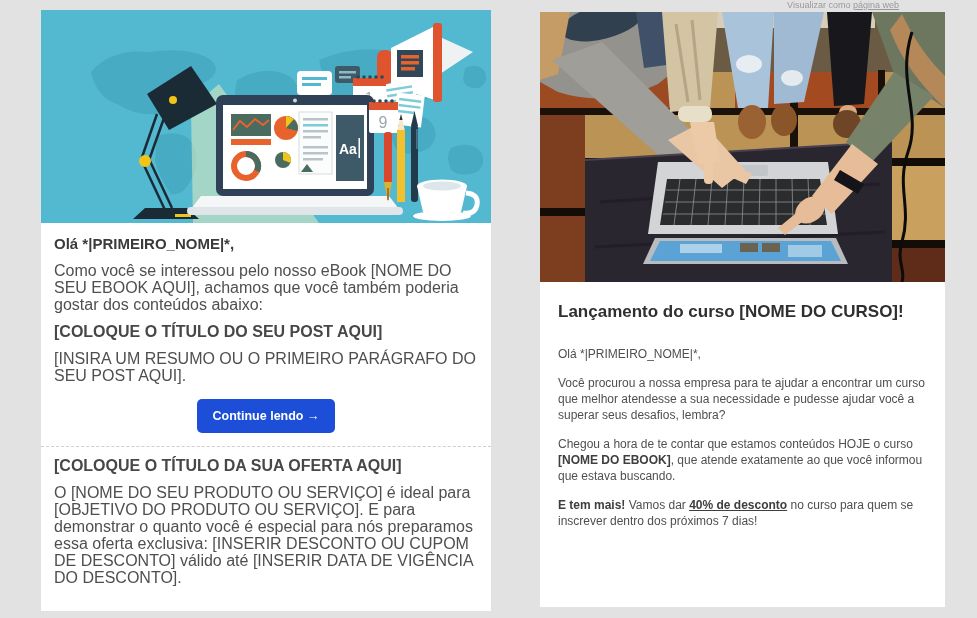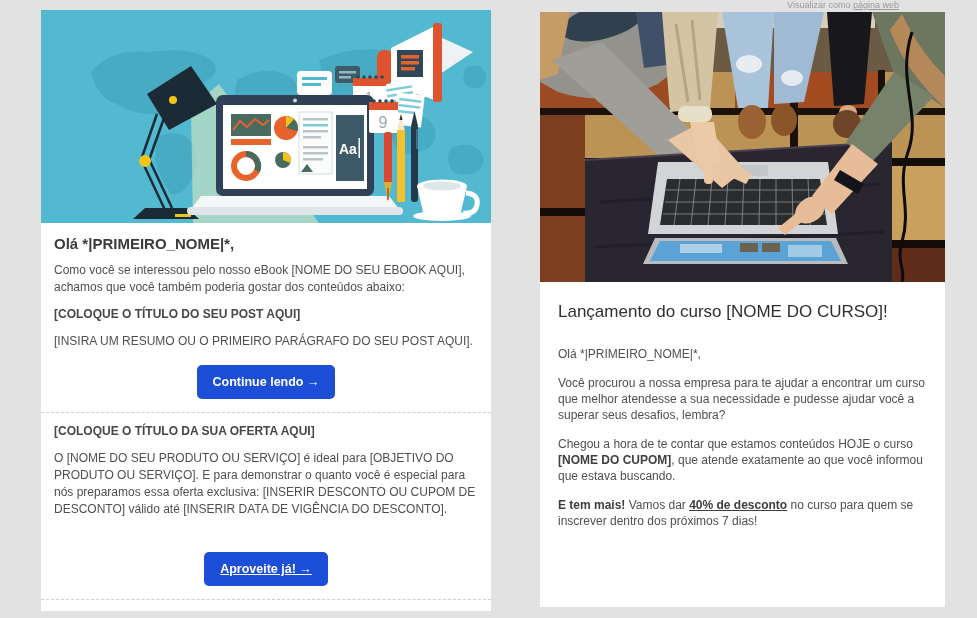--- a/index.html
+++ b/index.html
@@ -7,41 +7,41 @@
     width:977px;height:618px;position:relative;overflow:hidden;
     background:#e2e2e2;
     font-family:"Liberation Sans","DejaVu Sans",sans-serif;
   }
   .card{position:absolute;background:#ffffff;}
   
   #left-card{left:41px;top:10px;width:450px;height:601px;overflow:hidden;}
   .illu{width:450px;height:213px;display:block;}
   .left-body{padding:6px 13px 0;}
   .left-body h2{font-size:15px;color:#3b3b3b;margin:6px 0 0;font-weight:bold;}
-  .left-body p{font-size:12px;line-height:17px;color:#4f4f4f;margin:10px 0 0;}
+  .left-body p{font-size:16px;line-height:17px;color:#4f4f4f;margin:10px 0 0;}
   .left-body p.sec-title{font-weight:bold;color:#474747;}
   .btn-teal{
     display:table;margin:15px auto 0;background:#1d4ed8;color:#ffffff;
     font-weight:bold;font-size:12.5px;padding:10px 16px;border-radius:5px;
     text-decoration:none;cursor:pointer;
   }
   .btn-teal.offer{margin-top:34px;text-decoration:underline;}
   hr.dashed{border:none;border-top:1px dashed #cfcfcf;margin:13px -13px 0;}
   
   .view-web{
     position:absolute;left:540px;top:0;width:405px;height:12px;
     font-size:9px;color:#9a9a9a;text-align:right;padding-right:0;
     box-sizing:border-box;
   }
   .view-web .inner{padding-right:46px;}
   .view-web a{color:#9a9a9a;text-decoration:underline;cursor:pointer;}
   #right-card{left:540px;top:12px;width:405px;height:595px;overflow:hidden;}
   .photo{width:405px;height:270px;display:block;}
   .right-body{padding:0 18px;}
-  .right-body h1{font-size:17px;color:#2f2f2f;margin:20px 0 0;font-weight:normal;}
+  .right-body h1{font-size:17px;color:#2f2f2f;margin:20px 0 0;font-weight:bold;}
   .right-body p{font-size:12px;line-height:16px;color:#4f4f4f;margin:13px 0 0;}
   .right-body p.greet{margin-top:24px;}
   .right-body strong{color:#3e3e3e;}
   .u{text-decoration:underline;}
   .btn-pink{
     display:table;margin:18px auto 0;background:#f2105e;color:#ffffff;
     font-weight:bold;font-size:12.5px;padding:12px 22px;border-radius:22px;
     text-decoration:none;text-align:center;cursor:pointer;
   }
   svg text{font-family:"Liberation Sans","DejaVu Sans",sans-serif;}
@@ -311,17 +311,17 @@
       <polygon points="260,198 238,216 245,223 266,207" fill="#e6bd98"></polygon>
     </g>
 
     <path d="M372 20 C356 70 382 100 368 140 C356 175 372 195 362 230 C356 250 366 258 362 270" stroke="#0c0c0c" stroke-width="3" fill="none"></path>
   </svg>
 
   <div class="right-body">
     <h1>Lançamento do curso [NOME DO CURSO]!</h1>
     <p class="greet">Olá *|PRIMEIRO_NOME|*,</p>
     <p>Você procurou a nossa empresa para te ajudar a encontrar um curso que melhor atendesse a sua necessidade e pudesse ajudar você a superar seus desafios, lembra?</p>
-    <p><span>Chegou a hora de te contar que estamos conteúdos HOJE o curso </span><strong>[NOME DO CUPOM]</strong><span>, que atende exatamente ao que você informou que estava buscando.</span></p>
+    <p><span>Chegou a hora de te contar que estamos conteúdos HOJE o curso </span><strong>[NOME DO EBOOK]</strong><span>, que atende exatamente ao que você informou que estava buscando.</span></p>
     <p><strong>E tem mais!</strong><span> Vamos dar </span><strong class="u">40% de desconto</strong><span> no curso para quem se inscrever dentro dos próximos 7 dias!</span></p>
 
   </div>
 </div>
 
 </body></html>

